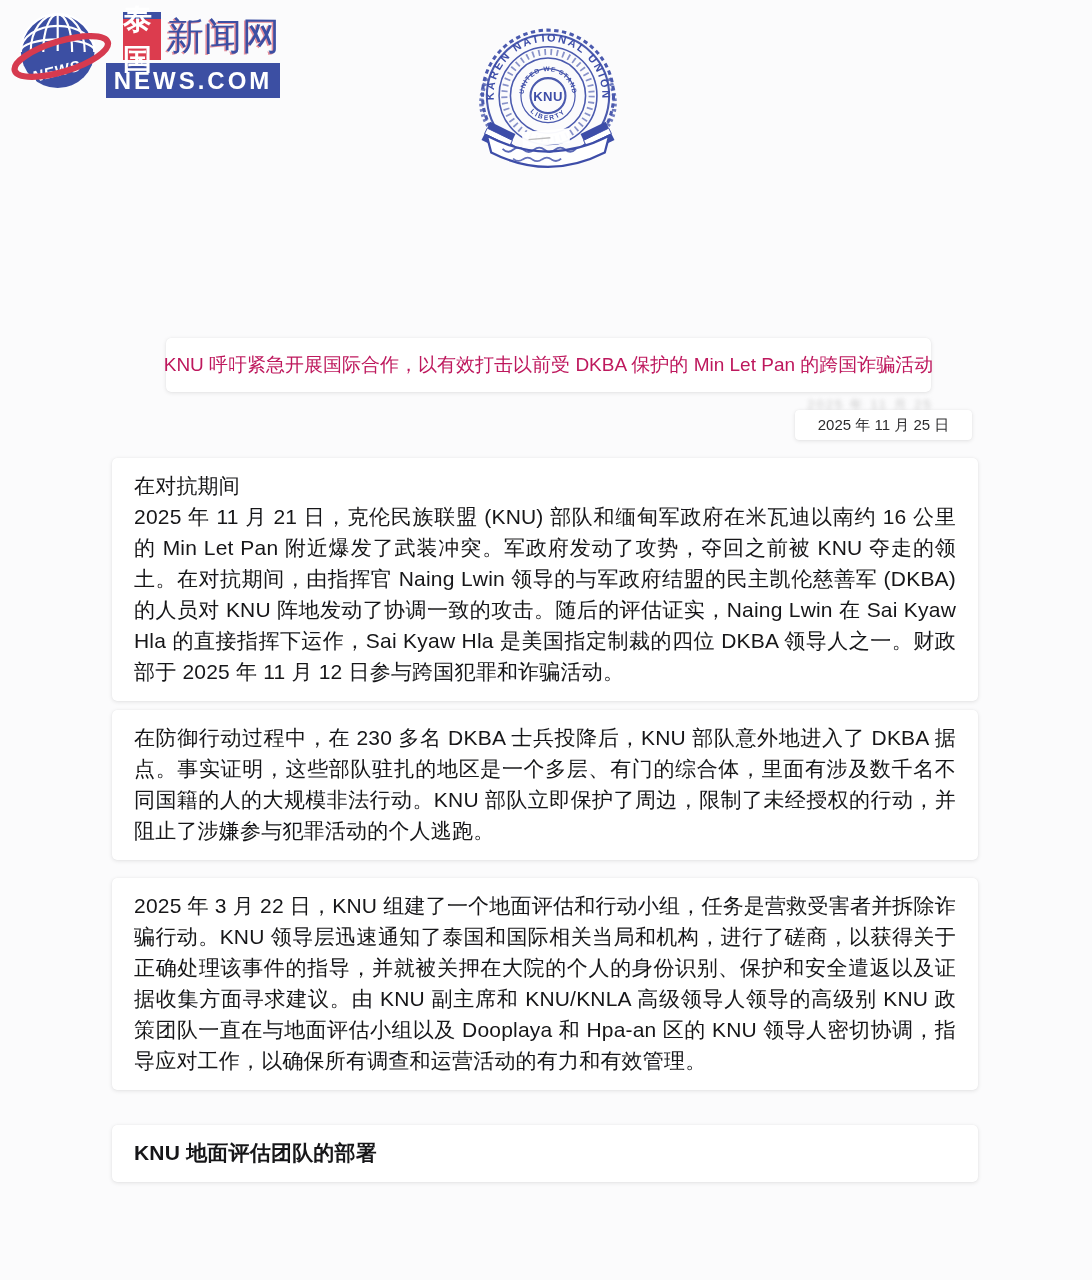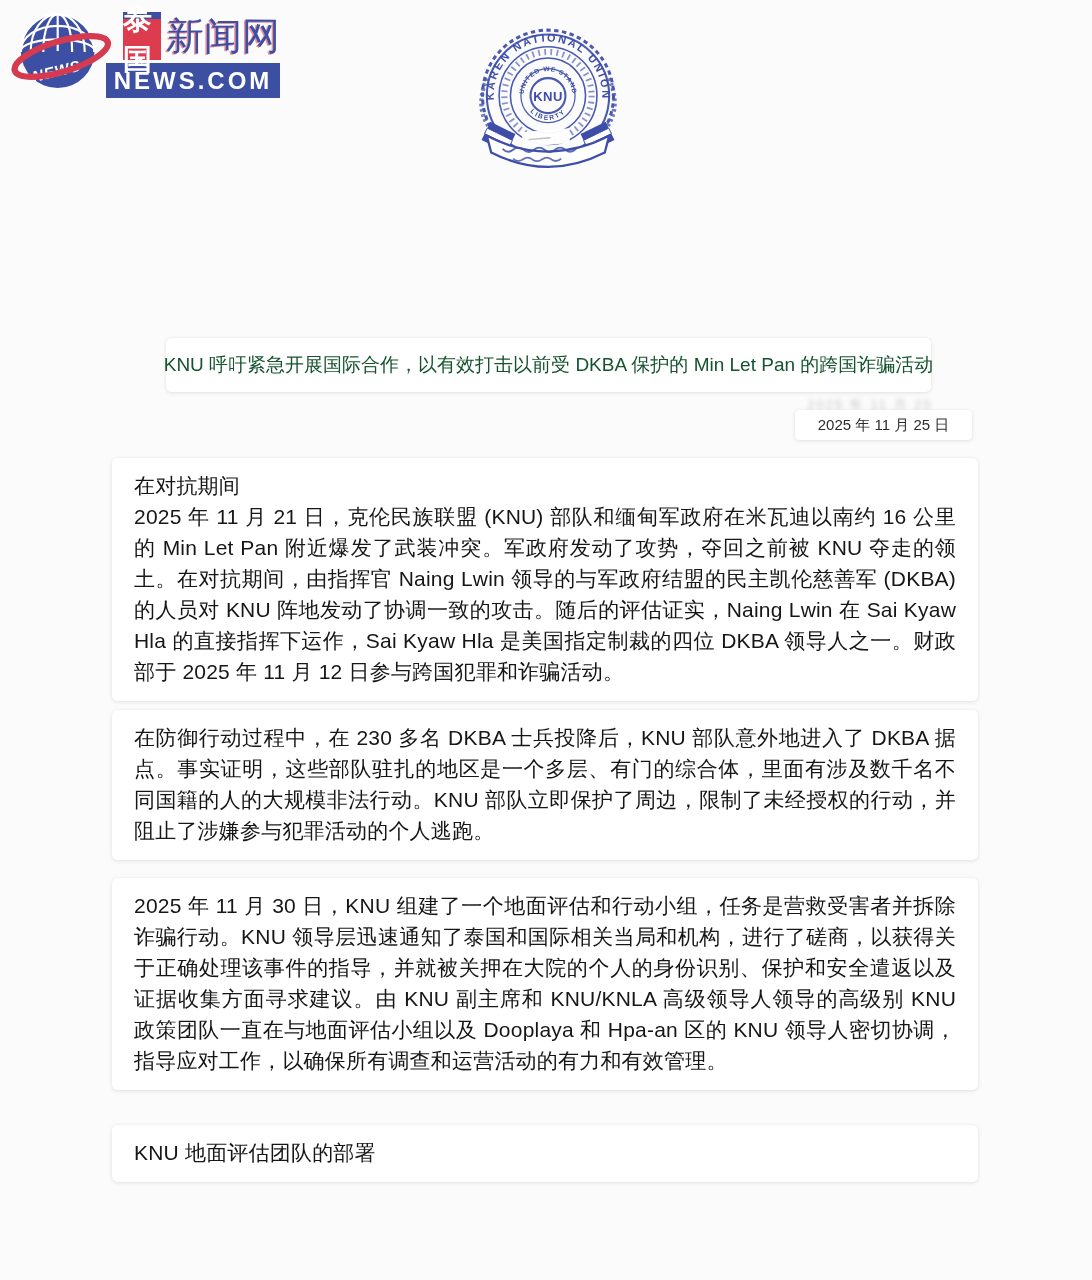--- a/index.html
+++ b/index.html
@@ -40,42 +40,42 @@
     position: absolute; background: #ffffff; border-radius: 5px;
     box-shadow: 0 1px 4px rgba(0,0,0,0.10), 0 0 1px rgba(0,0,0,0.08);
   }
   .org-caption {
     left: 415px; top: 188px; width: 286px; padding: 6px 8px 8px 8px;
     text-align: center; font-size: 19px; line-height: 25.5px; color: #141414;
   }
   .headline-box {
     left: 166px; top: 338px; width: 765px; height: 54px;
     display: flex; align-items: center; justify-content: center;
-    font-size: 19px; color: #14532d; white-space: nowrap;
+    font-size: 19px; color: #be185d; white-space: nowrap;
   }
   .ghost-date {
     position: absolute; left: 800px; top: 396px; width: 140px;
     font-size: 13px; color: #9a9a9a; filter: blur(2px); opacity: .55;
     text-align: center; letter-spacing: 2px;
   }
   .date-box {
     left: 795px; top: 410px; width: 177px; height: 30px;
     display: flex; align-items: center; justify-content: center;
     font-size: 15px; color: #2c2c2e; border-radius: 4px;
   }
   .section {
     left: 112px; width: 866px; padding: 12px 22px 14px 22px;
     font-size: 21px; line-height: 31px; color: #161618;
     text-align: justify; letter-spacing: 0.2px;
   }
   .section .sec-heading:empty { display: none; }
   .sec-1 { top: 458px; }
   .sec-2 { top: 710px; }
   .sec-3 { top: 878px; }
-  .sec-4 { top: 1125px; }
+  .sec-4 { top: 1125px; font-weight: bold; }
 </style>
 </head>
 <body>
 
 <div class="canvas">
 
   <div class="sitelogo">
     <svg class="globe-svg" viewBox="0 0 120 115">
       <defs>
           <clipPath id="topHalf">
@@ -164,20 +164,20 @@
     <div class="sec-body">2025 年 11 月 21 日，克伦民族联盟 (KNU) 部队和缅甸军政府在米瓦迪以南约 16 公里的 Min Let Pan 附近爆发了武装冲突。军政府发动了攻势，夺回之前被 KNU 夺走的领土。在对抗期间，由指挥官 Naing Lwin 领导的与军政府结盟的民主凯伦慈善军 (DKBA) 的人员对 KNU 阵地发动了协调一致的攻击。随后的评估证实，Naing Lwin 在 Sai Kyaw Hla 的直接指挥下运作，Sai Kyaw Hla 是美国指定制裁的四位 DKBA 领导人之一。财政部于 2025 年 11 月 12 日参与跨国犯罪和诈骗活动。</div>
   </div>
 
   <div class="whitebox section sec-2">
 
     <div class="sec-body">在防御行动过程中，在 230 多名 DKBA 士兵投降后，KNU 部队意外地进入了 DKBA 据点。事实证明，这些部队驻扎的地区是一个多层、有门的综合体，里面有涉及数千名不同国籍的人的大规模非法行动。KNU 部队立即保护了周边，限制了未经授权的行动，并阻止了涉嫌参与犯罪活动的个人逃跑。</div>
   </div>
 
   <div class="whitebox section sec-3">
 
-    <div class="sec-body">2025 年 11 月 30 日，KNU 组建了一个地面评估和行动小组，任务是营救受害者并拆除诈骗行动。KNU 领导层迅速通知了泰国和国际相关当局和机构，进行了磋商，以获得关于正确处理该事件的指导，并就被关押在大院的个人的身份识别、保护和安全遣返以及证据收集方面寻求建议。由 KNU 副主席和 KNU/KNLA 高级领导人领导的高级别 KNU 政策团队一直在与地面评估小组以及 Dooplaya 和 Hpa-an 区的 KNU 领导人密切协调，指导应对工作，以确保所有调查和运营活动的有力和有效管理。</div>
+    <div class="sec-body">2025 年 3 月 22 日，KNU 组建了一个地面评估和行动小组，任务是营救受害者并拆除诈骗行动。KNU 领导层迅速通知了泰国和国际相关当局和机构，进行了磋商，以获得关于正确处理该事件的指导，并就被关押在大院的个人的身份识别、保护和安全遣返以及证据收集方面寻求建议。由 KNU 副主席和 KNU/KNLA 高级领导人领导的高级别 KNU 政策团队一直在与地面评估小组以及 Dooplaya 和 Hpa-an 区的 KNU 领导人密切协调，指导应对工作，以确保所有调查和运营活动的有力和有效管理。</div>
   </div>
 
   <div class="whitebox section sec-4">
     <div class="sec-heading">KNU 地面评估团队的部署</div>
   </div>
 
 </div>
 
 </body></html>

